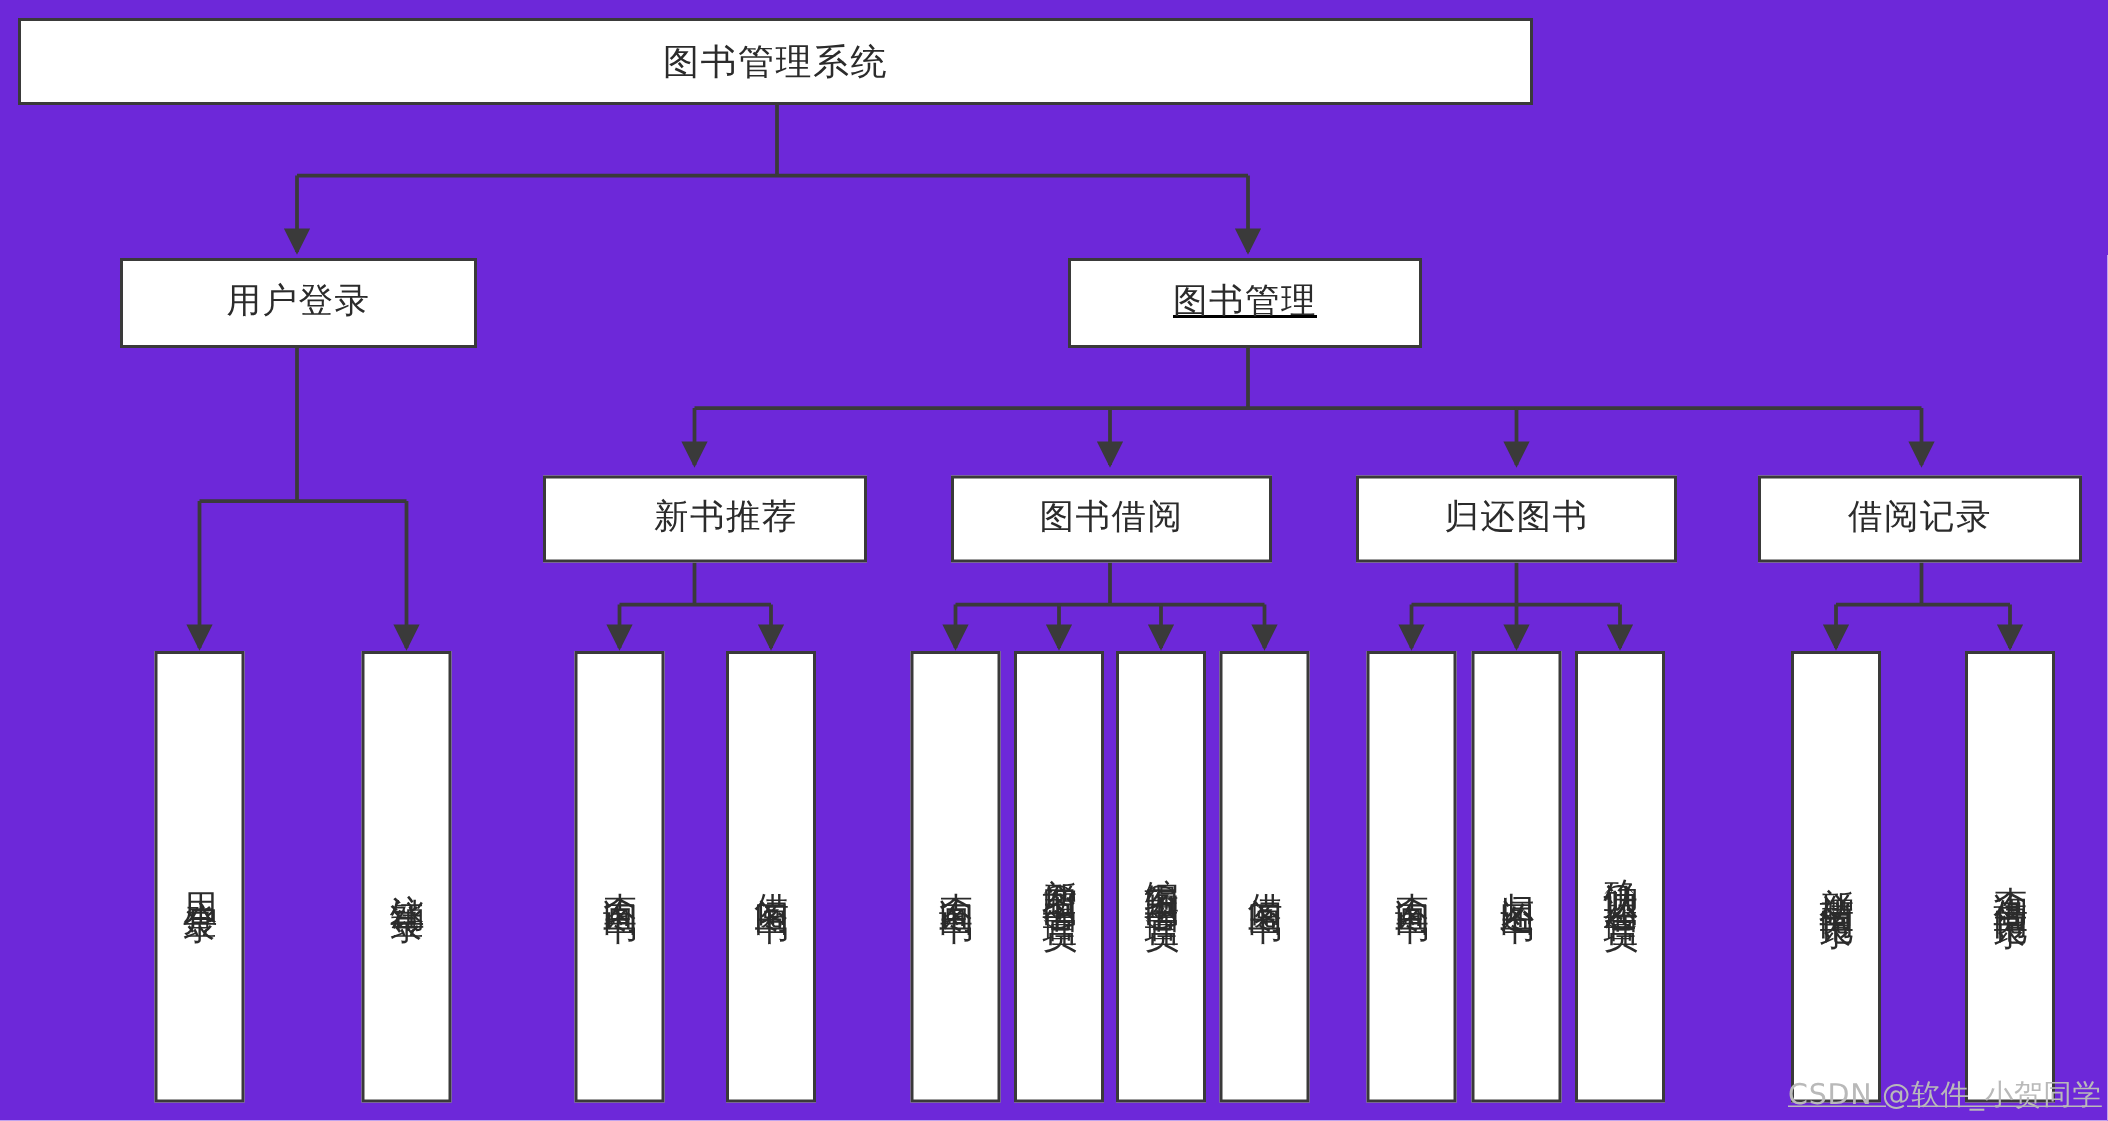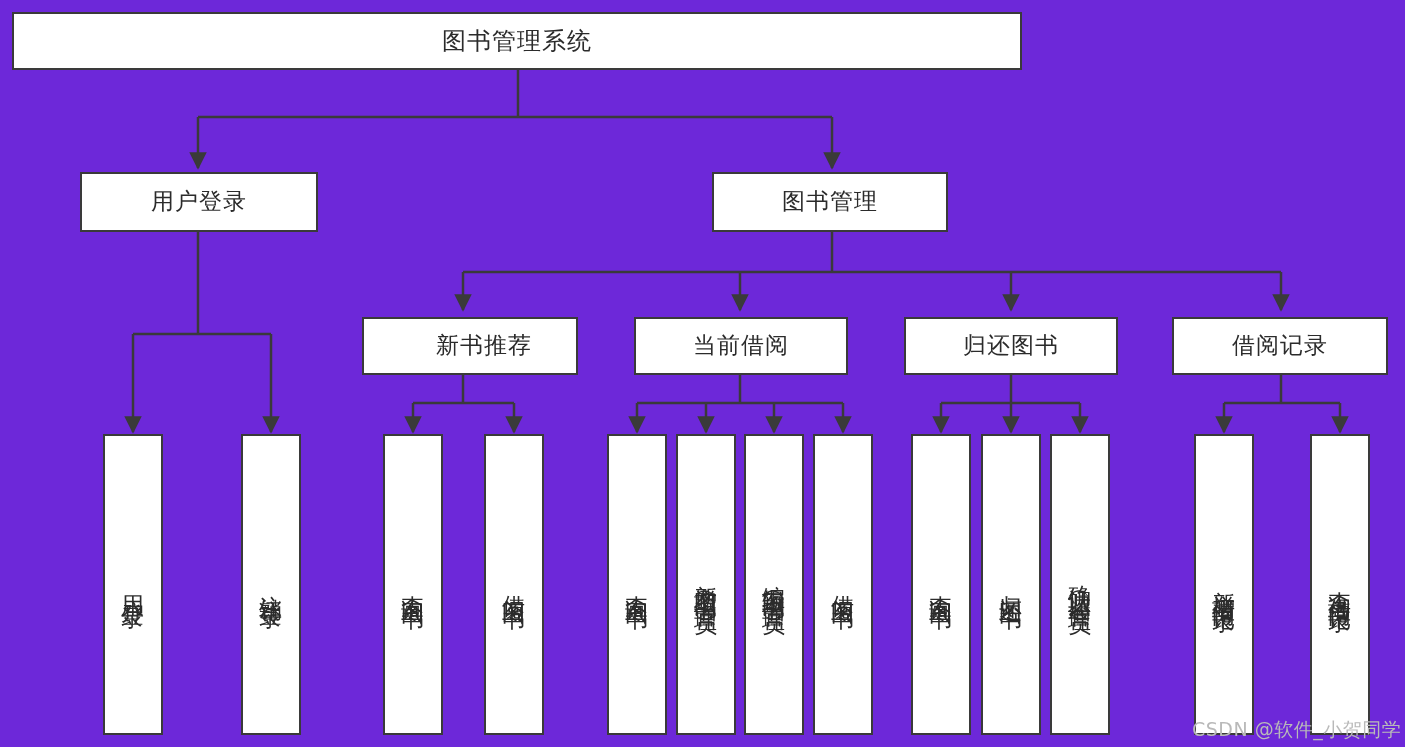--- a/index.html
+++ b/index.html
@@ -62,20 +62,21 @@
     line-height: 1.05;
     text-align: center;
     white-space: nowrap;
   }
   .watermark {
     position: absolute;
     font-size: 19px;
     color: #b9b9b9;
     white-space: nowrap;
     letter-spacing: 0.5px;
+    text-decoration: underline;
   }
 </style>
 </head>
 <body>
 
 <div id="canvas">
 
   <svg id="diagram" viewBox="0 0 1405 747" xmlns="http://www.w3.org/2000/svg">
     <defs>
       <marker id="arrow" viewBox="0 0 10 10" refX="9" refY="5" markerWidth="7" markerHeight="7" orient="auto-start-reverse">
@@ -127,30 +128,30 @@
   </svg>
 
   <div class="node-box" style="left:12px; top:12px; width:1010px; height:58px;">
     <span class="node-label-h root">图书管理系统</span>
   </div>
 
   <div class="node-box" style="left:80px; top:172px; width:238px; height:60px;">
     <span class="node-label-h">用户登录</span>
   </div>
 
-  <div class="node-box" style="left:712px; top:172px; width:236px; height:60px;">
+  <div class="node-box" style="left:712px; top:172px; width:236px; height:60px;text-decoration:underline;">
     <span class="node-label-h">图书管理</span>
   </div>
 
   <div class="node-box" style="left:362px; top:317px; width:216px; height:58px;padding-left:28px;">
     <span class="node-label-h">新书推荐</span>
   </div>
 
   <div class="node-box" style="left:634px; top:317px; width:214px; height:58px;">
-    <span class="node-label-h">当前借阅</span>
+    <span class="node-label-h">图书借阅</span>
   </div>
 
   <div class="node-box" style="left:904px; top:317px; width:214px; height:58px;">
     <span class="node-label-h">归还图书</span>
   </div>
 
   <div class="node-box" style="left:1172px; top:317px; width:216px; height:58px;">
     <span class="node-label-h">借阅记录</span>
   </div>
 

